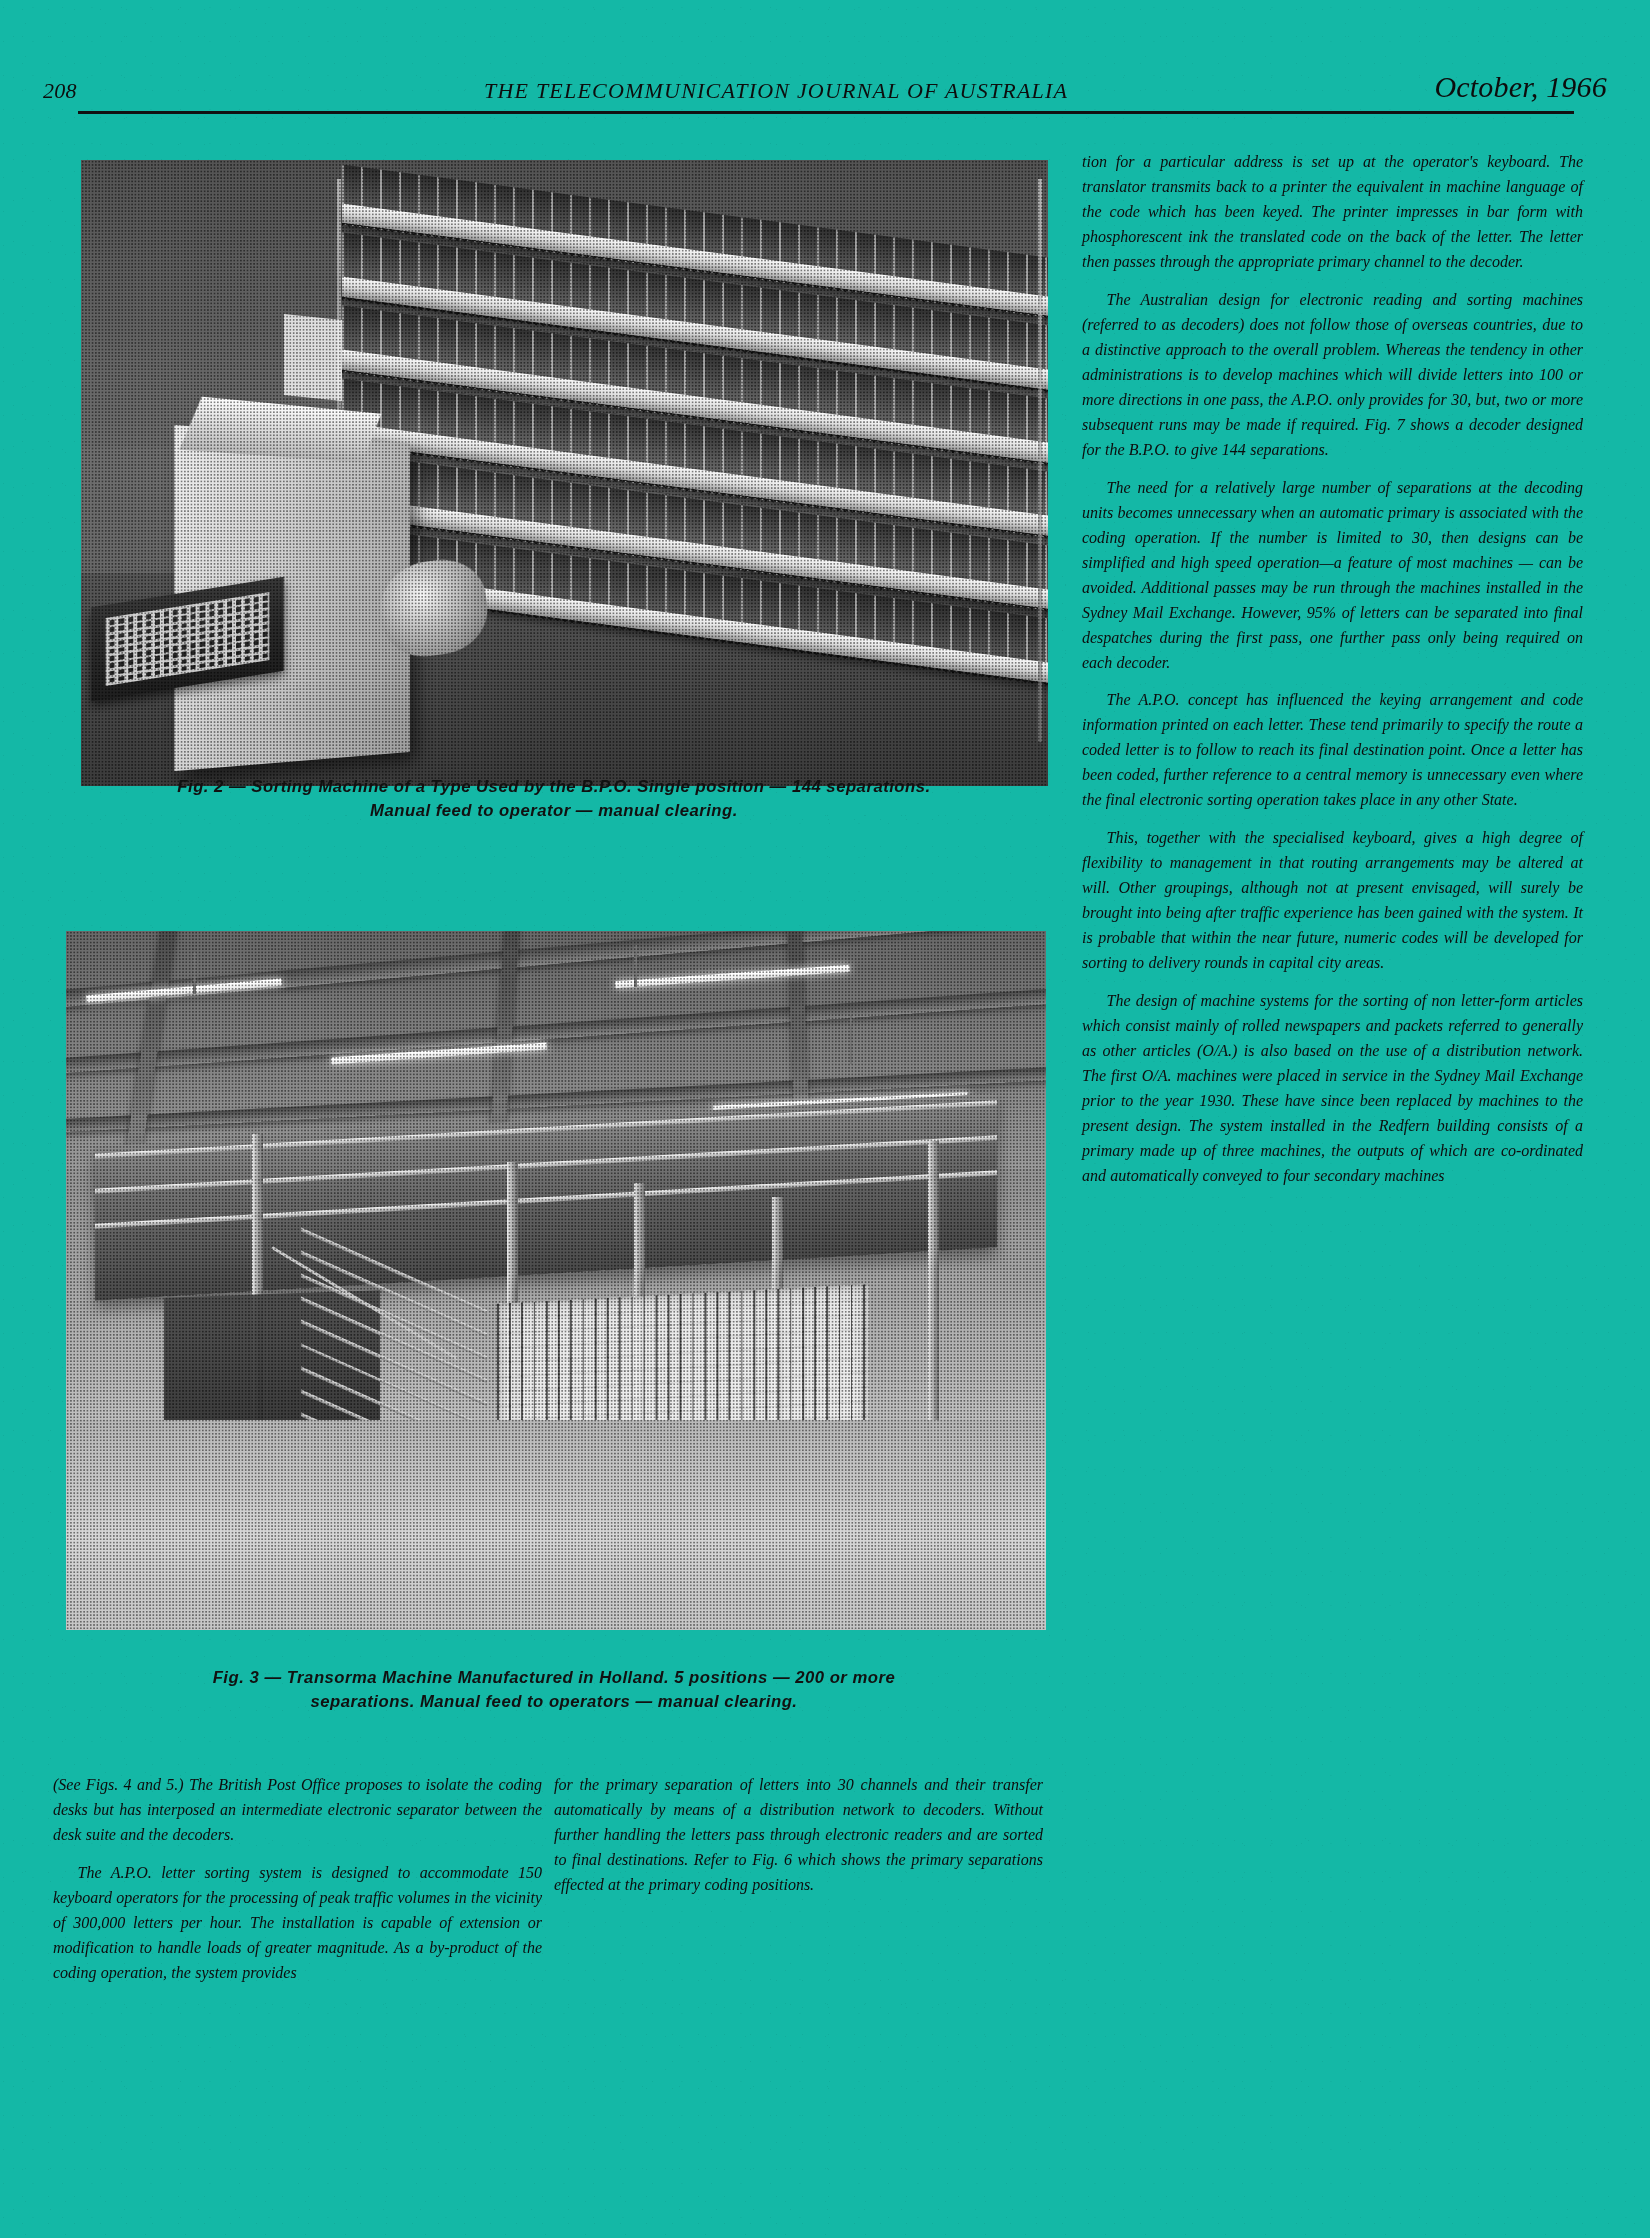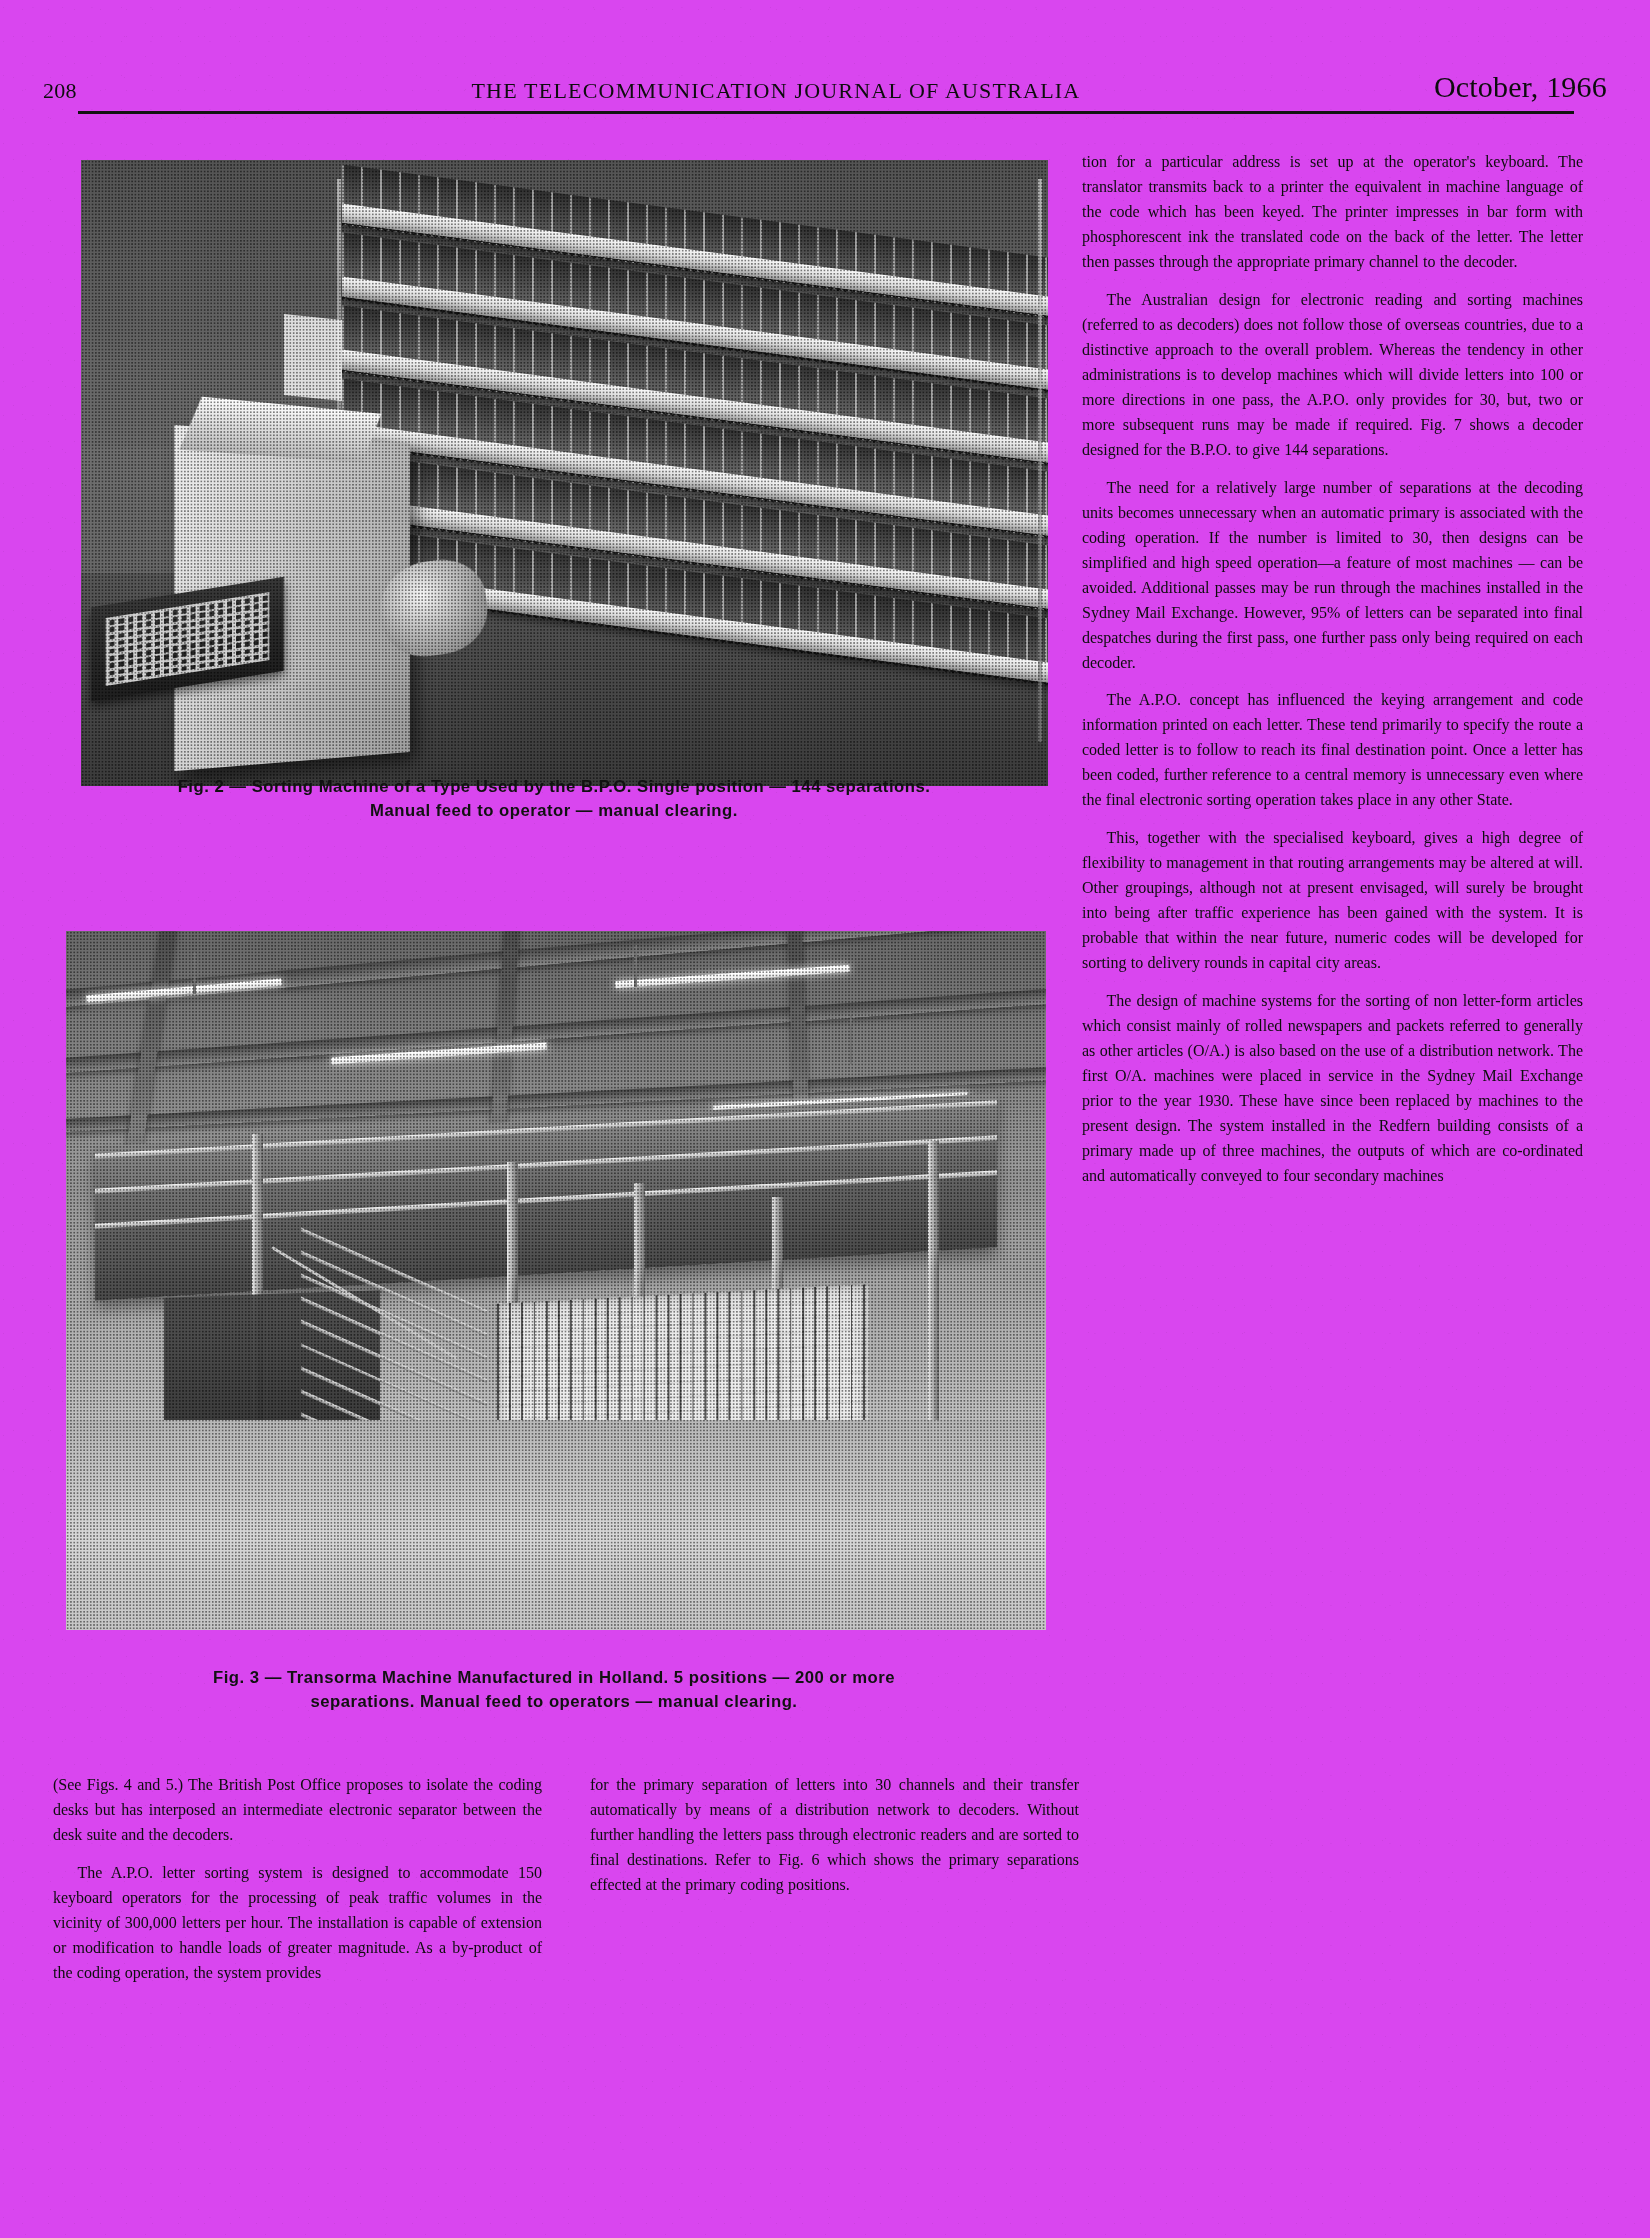--- a/index.html
+++ b/index.html
@@ -13,21 +13,22 @@
     position: relative;
     font-family: "Liberation Serif", "DejaVu Serif", serif;
     color: #0d0d0d;
     overflow: hidden;
   }
 
   
   .page {
     position: absolute;
     inset: 0;
-    background: #d946ef;
+    background: #14b8a6;
+    font-style: italic;
   }
 
   
   .paper-grain {
     position: absolute;
     inset: 0;
     pointer-events: none;
     opacity: .055;
     background-image:
       radial-gradient(circle at 12% 22%, #000 0 0.6px, transparent 0.6px),
@@ -362,21 +363,21 @@
     left: 1082px;
     top: 149px;
     width: 501px;
   }
   .col-bl {
     left: 53px;
     top: 1772px;
     width: 489px;
   }
   .col-bm {
-    left: 590px;
+    left: 554px;
     top: 1772px;
     width: 489px;
   }
 </style>
 </head>
 <body>
 
 <div class="page">
 
   <div class="running-head">

